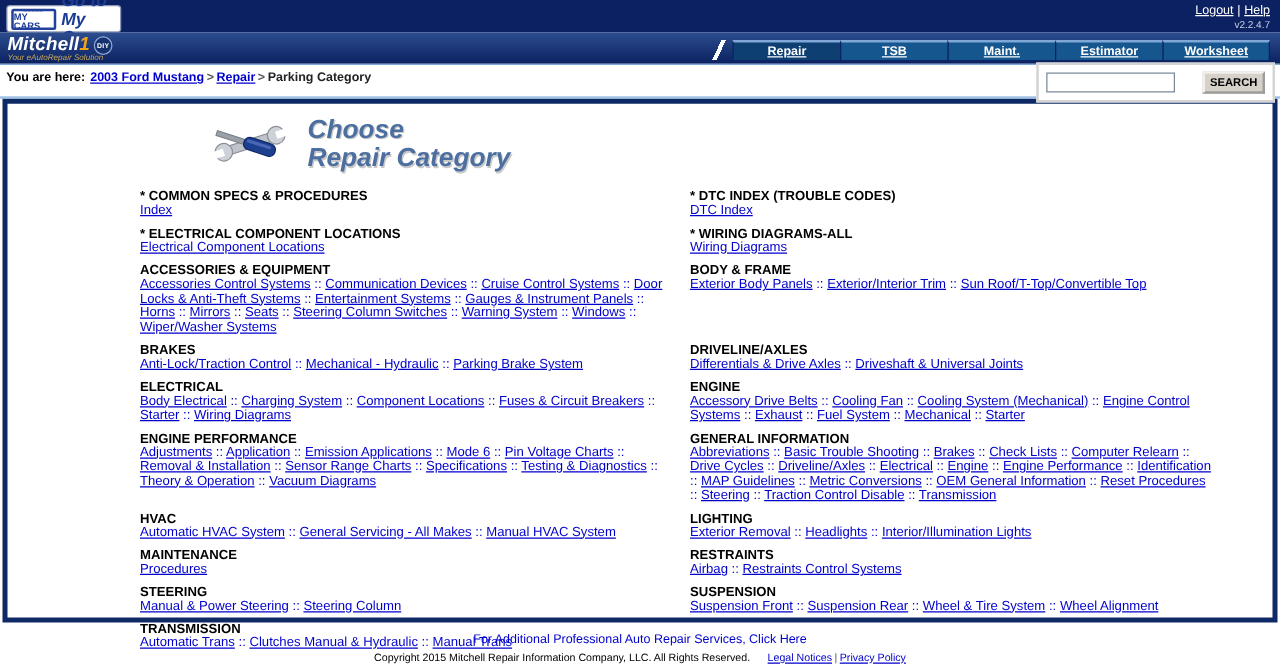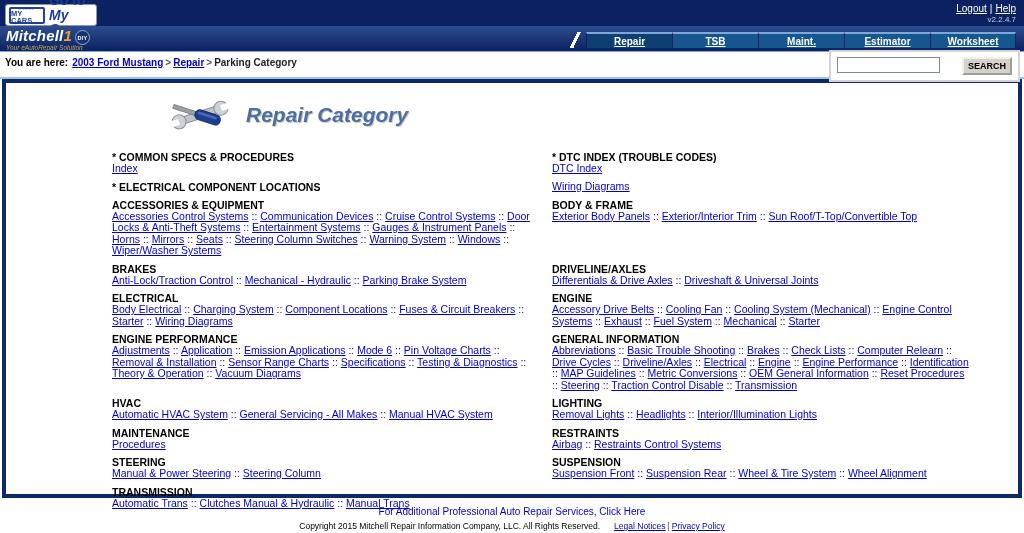--- a/index.html
+++ b/index.html
@@ -31,21 +31,21 @@
   .tab { width:86px; height:16px; line-height:15px; text-align:center; font-size:10px; font-weight:bold; color:#fff; text-decoration:underline; background:#15568e; border-left:1px solid #0b2161; border-top:2px solid #7fa8d8; cursor:pointer; }
   .tab:last-child { border-right:1px solid #0b2161;text-align:center; }
   .tab.active { background:#0d3f72; }
 
   
   .crumb-row { background:#fff; height:27px; border-bottom:2px solid #9fc3e8; position:relative; padding:5px 0 0 5px; font-size:10px; }
   .crumb-prefix { font-weight:bold; color:#000; margin-right:4px; }
   .bc-link { color:#0000cc; font-weight:bold; text-decoration:underline; cursor:pointer; }
   .bc-sep { color:#555; font-weight:bold; margin:0 2px; }
   .bc-current { color:#222; font-weight:bold; }
-  .search-panel { position:absolute; top:-2px; right:4px; background:#fff; border:2px solid #d4d4d4; padding:5px 6px; display:flex; gap:22px; z-index:5; }
+  .search-panel { position:absolute; top:-2px; right:4px; background:#fff; border:2px solid #d4d4d4; padding:5px 6px; display:flex; align-items:center; gap:22px; z-index:5; }
   .search-input { width:103px; height:16px; border:1px solid #7b8a9a; font-size:10px; padding:0 2px; }
   .search-btn { font-family:"Liberation Sans",sans-serif; font-size:9px; font-weight:bold; color:#000; background:#d6d2ca; border:2px outset #f2f0ec; padding:2px 4px; cursor:pointer; }
 
   
   .main-box { margin:0 2px; border:4px solid #0e2a66; background:#fff; height:419px; position:relative; }
   .title-row { display:flex; align-items:center; margin:8px 0 2px 162px; height:48px; }
   .tools-icon { width:64px; height:46px; }
   .page-title { margin-left:14px; font-size:21px; line-height:1.1; font-weight:bold; font-style:italic; color:#4d6fa0; text-shadow:1px 1px 0 #c9c9c9; }
 
   .cat-table { margin-top:12px; padding-left:106px; padding-right:20px; }
@@ -122,39 +122,42 @@
           <rect x="54" y="20" width="9" height="6" fill="#ffffff"></rect>
         </g>
 
         <g transform="rotate(18 32 23)">
           <rect x="4" y="21" width="24" height="4" fill="#9aa0a8" stroke="#777d86" stroke-width="0.8"></rect>
           <rect x="27" y="18" width="26" height="10" rx="4.5" fill="#1d3f8f" stroke="#0f2a6a" stroke-width="1"></rect>
           <rect x="29" y="20" width="20" height="2.5" rx="1" fill="#4a66b5"></rect>
         </g>
       </svg>
       <div class="page-title">
+        <div>Choose</div>
         <div>Repair Category</div>
       </div>
     </div>
     <div class="cat-table" id="cat-table">
         <div class="cat-row">
           <div class="cat-cell left">
             <div class="sec-heading">* COMMON SPECS &amp; PROCEDURES</div>
             <div class="sec-links"><a class="cat-link">Index</a></div>
           </div>
           <div class="cat-cell right">
             <div class="sec-heading">* DTC INDEX (TROUBLE CODES)</div>
             <div class="sec-links"><a class="cat-link">DTC Index</a></div>
           </div>
         </div>
         <div class="cat-row">
           <div class="cat-cell left">
             <div class="sec-heading">* ELECTRICAL COMPONENT LOCATIONS</div>
-          </div>
-          <div class="cat-cell right">
+            <div class="sec-links"><a class="cat-link">Electrical Component Locations</a></div>
+          </div>
+          <div class="cat-cell right">
+            <div class="sec-heading">* WIRING DIAGRAMS-ALL</div>
             <div class="sec-links"><a class="cat-link">Wiring Diagrams</a></div>
           </div>
         </div>
         <div class="cat-row">
           <div class="cat-cell left">
             <div class="sec-heading">ACCESSORIES &amp; EQUIPMENT</div>
             <div class="sec-links"><a class="cat-link">Accessories Control Systems</a><span class="link-sep"> :: </span><a class="cat-link">Communication Devices</a><span class="link-sep"> :: </span><a class="cat-link">Cruise Control Systems</a><span class="link-sep"> :: </span><a class="cat-link">Door Locks &amp; Anti-Theft Systems</a><span class="link-sep"> :: </span><a class="cat-link">Entertainment Systems</a><span class="link-sep"> :: </span><a class="cat-link">Gauges &amp; Instrument Panels</a><span class="link-sep"> :: </span><a class="cat-link">Horns</a><span class="link-sep"> :: </span><a class="cat-link">Mirrors</a><span class="link-sep"> :: </span><a class="cat-link">Seats</a><span class="link-sep"> :: </span><a class="cat-link">Steering Column Switches</a><span class="link-sep"> :: </span><a class="cat-link">Warning System</a><span class="link-sep"> :: </span><a class="cat-link">Windows</a><span class="link-sep"> :: </span><a class="cat-link">Wiper/Washer Systems</a></div>
           </div>
           <div class="cat-cell right">
             <div class="sec-heading">BODY &amp; FRAME</div>
@@ -191,21 +194,21 @@
             <div class="sec-links"><a class="cat-link">Abbreviations</a><span class="link-sep"> :: </span><a class="cat-link">Basic Trouble Shooting</a><span class="link-sep"> :: </span><a class="cat-link">Brakes</a><span class="link-sep"> :: </span><a class="cat-link">Check Lists</a><span class="link-sep"> :: </span><a class="cat-link">Computer Relearn</a><span class="link-sep"> :: </span><a class="cat-link">Drive Cycles</a><span class="link-sep"> :: </span><a class="cat-link">Driveline/Axles</a><span class="link-sep"> :: </span><a class="cat-link">Electrical</a><span class="link-sep"> :: </span><a class="cat-link">Engine</a><span class="link-sep"> :: </span><a class="cat-link">Engine Performance</a><span class="link-sep"> :: </span><a class="cat-link">Identification</a><span class="link-sep"> :: </span><a class="cat-link">MAP Guidelines</a><span class="link-sep"> :: </span><a class="cat-link">Metric Conversions</a><span class="link-sep"> :: </span><a class="cat-link">OEM General Information</a><span class="link-sep"> :: </span><a class="cat-link">Reset Procedures</a><span class="link-sep"> :: </span><a class="cat-link">Steering</a><span class="link-sep"> :: </span><a class="cat-link">Traction Control Disable</a><span class="link-sep"> :: </span><a class="cat-link">Transmission</a></div>
           </div>
         </div>
         <div class="cat-row">
           <div class="cat-cell left">
             <div class="sec-heading">HVAC</div>
             <div class="sec-links"><a class="cat-link">Automatic HVAC System</a><span class="link-sep"> :: </span><a class="cat-link">General Servicing - All Makes</a><span class="link-sep"> :: </span><a class="cat-link">Manual HVAC System</a></div>
           </div>
           <div class="cat-cell right">
             <div class="sec-heading">LIGHTING</div>
-            <div class="sec-links"><a class="cat-link">Removal Lights</a><span class="link-sep"> :: </span><a class="cat-link">Headlights</a><span class="link-sep"> :: </span><a class="cat-link">Interior/Illumination Lights</a></div>
+            <div class="sec-links"><a class="cat-link">Exterior Removal</a><span class="link-sep"> :: </span><a class="cat-link">Headlights</a><span class="link-sep"> :: </span><a class="cat-link">Interior/Illumination Lights</a></div>
           </div>
         </div>
         <div class="cat-row">
           <div class="cat-cell left">
             <div class="sec-heading">MAINTENANCE</div>
             <div class="sec-links"><a class="cat-link">Procedures</a></div>
           </div>
           <div class="cat-cell right">
             <div class="sec-heading">RESTRAINTS</div>
             <div class="sec-links"><a class="cat-link">Airbag</a><span class="link-sep"> :: </span><a class="cat-link">Restraints Control Systems</a></div>

